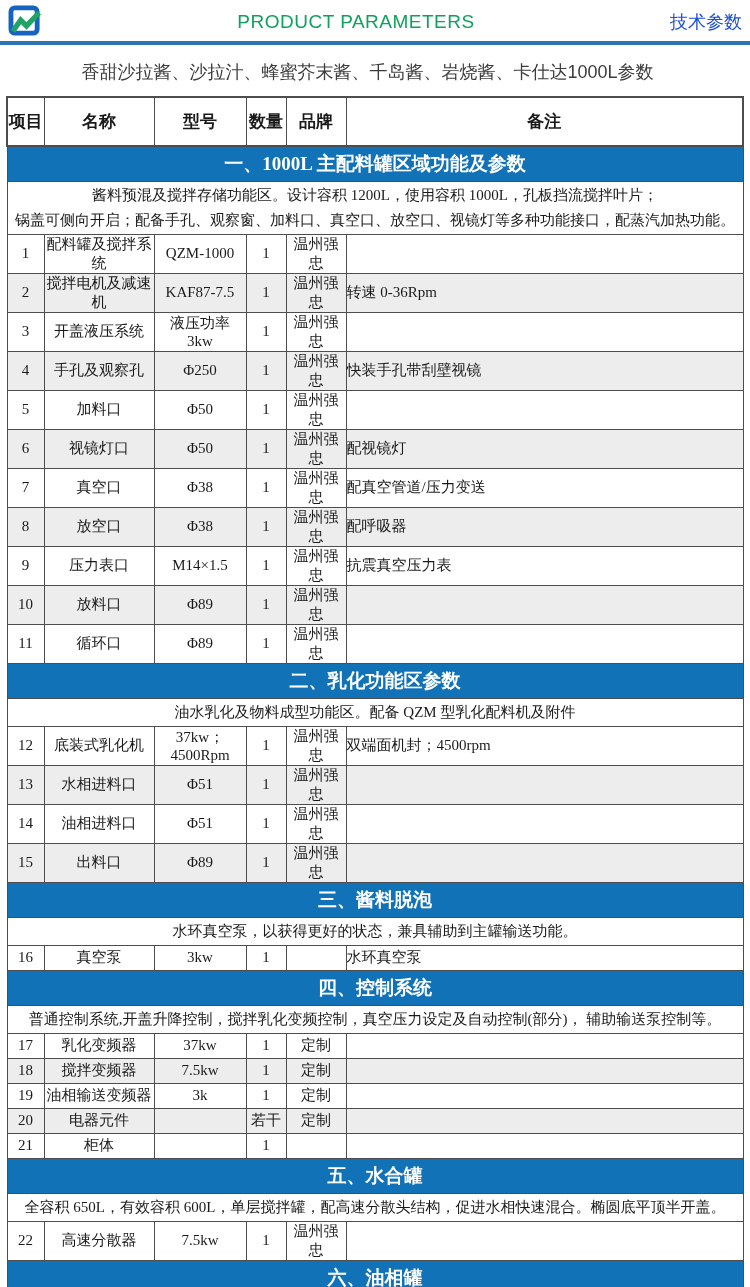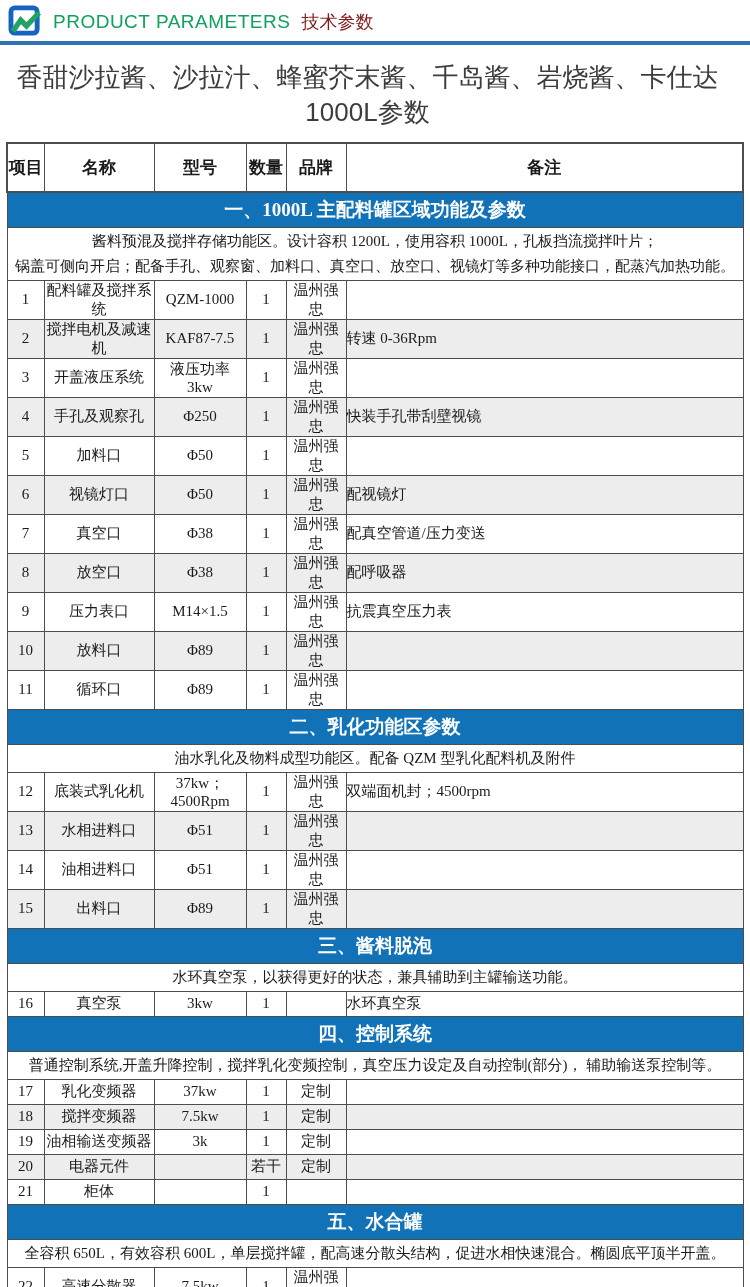--- a/index.html
+++ b/index.html
@@ -2,28 +2,28 @@
 <html><head>
 <meta charset="utf-8">
 <style>
   * { box-sizing: border-box; margin: 0; padding: 0; }
   html, body { background: #ffffff; }
   body {
     width: 750px; height: 1287px; overflow: hidden; margin: 0 auto;
     font-family: "Liberation Serif", serif; color: #1a1a1a;
   }
   
-  .top-banner { display: flex; align-items: center; gap: 9px; padding: 5px 8px 3px 8px; }
+  .top-banner { display: flex; align-items: center; gap: 9px; padding: 5px 8px 3px 8px; justify-content: space-between; }
   .logo { width: 36px; height: 33px; flex: 0 0 auto; }
   .banner-en { font-family: "Liberation Sans", sans-serif; font-size: 19px; letter-spacing: .5px; color: #0fa25c; }
-  .banner-zh { font-family: "Liberation Sans", sans-serif; font-size: 18px; color: #7f1d1d; margin-left: 2px; }
+  .banner-zh { font-family: "Liberation Sans", sans-serif; font-size: 18px; color: #1d4ed8; margin-left: 2px; }
   .blue-divider { height: 4px; background: #2e74b5; }
   
   .page-title {
-    font-family: "Liberation Sans", sans-serif; font-size: 26px; color: #3c3c3c;
+    font-family: "Liberation Sans", sans-serif; font-size: 18px; color: #3c3c3c;
     text-align: center; margin: 15px 15px 12px 0; font-weight: normal;
   }
   
   table.params { width: 738px; margin: 0 6px; border-collapse: collapse; table-layout: fixed; }
   table.params th, table.params td { border: 1px solid #4d4d4d; }
   table.params thead th {
     height: 49px; font-size: 17px; font-weight: bold; text-align: center;
     background: #ffffff; border-width: 2px 1px 2px 1px;
   }
   table.params thead th:first-child { border-left-width: 2px; }

